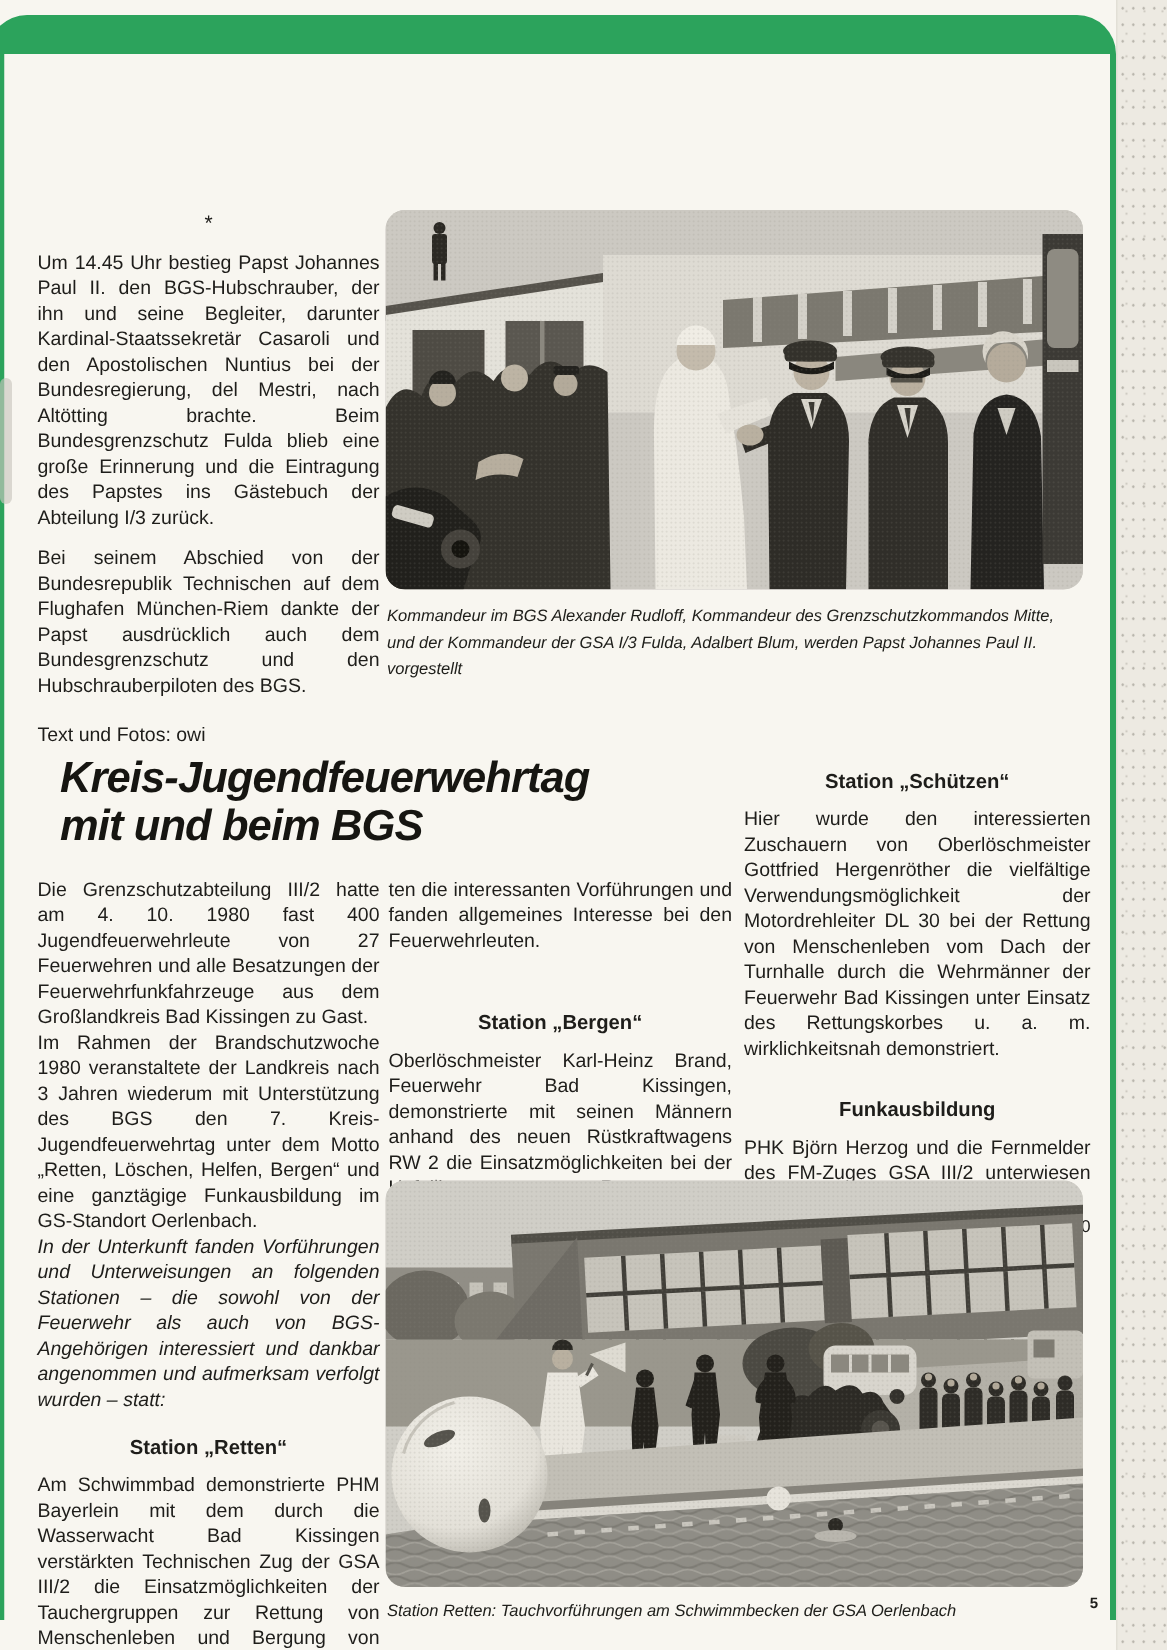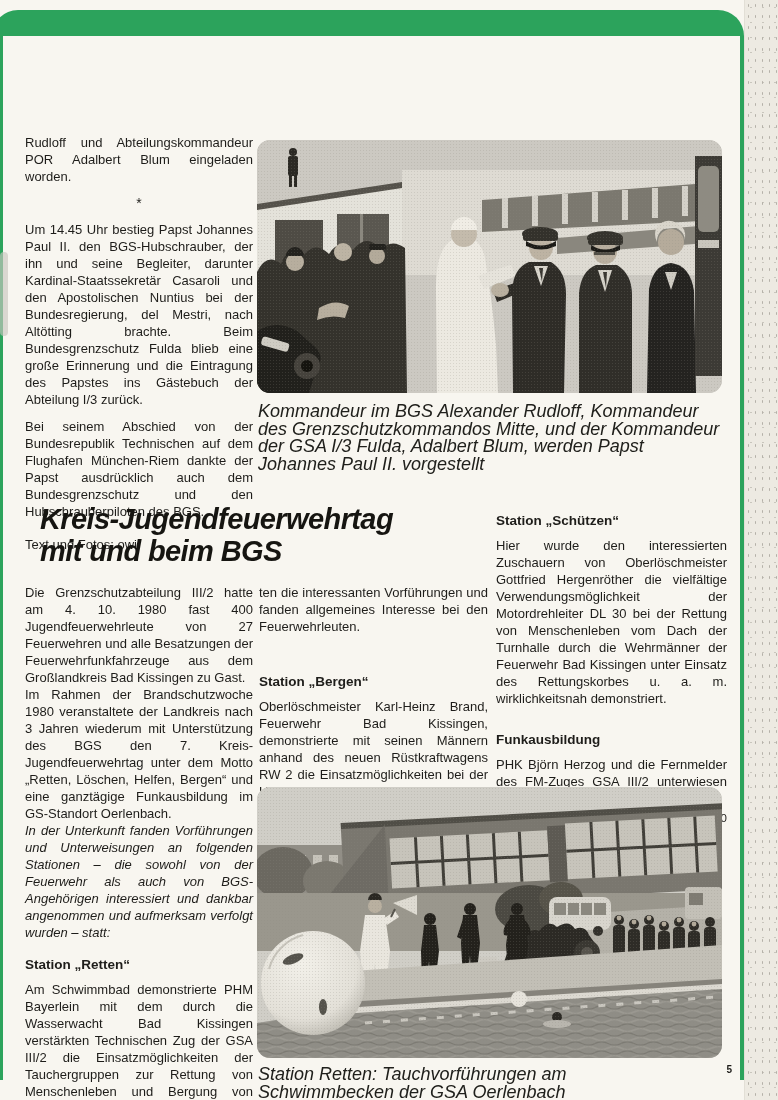--- a/index.html
+++ b/index.html
@@ -26,30 +26,30 @@
     position:absolute; left:-8px; top:10px; width:752px; height:1070px;
     box-sizing:border-box;
     border-style:solid; border-color:#2ca35c;
     border-width:26px 4px 0 11px;
     border-radius:26px 26px 0 0;
   }
   .txt { font-size:13px; line-height:17px; text-align:justify; }
   .txt p { margin:0 0 10px 0; }
   .txt p:last-child { margin-bottom:0; }
   .col { position:absolute; }
-  .station-h { font-weight:bold; font-size:13.5px; text-align:left; margin:15px 0 8px 0; }
+  .station-h { font-weight:bold; font-size:13.5px; text-align:center; margin:15px 0 8px 0; }
   .star { text-align:center; margin:6px 0 9px 0; font-size:14px; }
   .credit { text-align:left; margin-top:16px; }
   .headline {
     position:absolute; left:40px; top:503px; width:470px;
     font-weight:bold; font-style:italic; font-size:29px; line-height:32px;
     letter-spacing:-0.6px; color:#161511;
   }
   .caption {
-    position:absolute; font-style:italic; font-size:18px; line-height:17.5px;
+    position:absolute; font-style:italic; font-size:11px; line-height:17.5px;
     text-align:left; color:#20201c;
   }
   .forts { font-size:11.5px; text-align:right; margin-top:3px; }
   .pageno { position:absolute; left:712px; top:1064px; width:20px;
     font-size:10px; font-weight:bold; text-align:right; }
   .photo { position:absolute; border-radius:13px; overflow:hidden; background:#cfccc5; }
   .photo svg { display:block; }
   .photo .grain {
     position:absolute; inset:0; pointer-events:none; opacity:.22;
     background-image:radial-gradient(#8c897f 0.5px, transparent 0.7px);
@@ -59,21 +59,20 @@
 </head>
 <body>
 
 <div class="scan">
 
   <div class="edge-strip"></div>
   <div class="green-frame"></div>
   <div class="scan-blemish"></div>
 
   <div class="col txt" style="left:25px; top:134px; width:228px;">
-    <p>Rudloff und Abteilungskommandeur POR Adalbert Blum eingeladen worden.</p>
     <div class="star">*</div>
     <p>Um 14.45 Uhr bestieg Papst Johannes Paul II. den BGS-Hubschrauber, der ihn und seine Begleiter, darunter Kardinal-Staatssekretär Casaroli und den Apostolischen Nuntius bei der Bundesregierung, del Mestri, nach Altötting brachte. Beim Bundesgrenzschutz Fulda blieb eine große Erinnerung und die Eintragung des Papstes ins Gästebuch der Abteilung I/3 zurück.</p>
     <p>Bei seinem Abschied von der Bundesrepublik Technischen auf dem Flughafen München-Riem dankte der Papst ausdrücklich auch dem Bundesgrenzschutz und den Hubschrauberpiloten des BGS.</p>
     <div class="credit">Text und Fotos: owi</div>
   </div>
 
   <div class="photo" style="left:257px; top:140px; width:465px; height:253px;">
     <svg viewBox="0 0 465 253" width="465" height="253">
       <rect width="465" height="253" fill="#ccc9c2"></rect>
 

